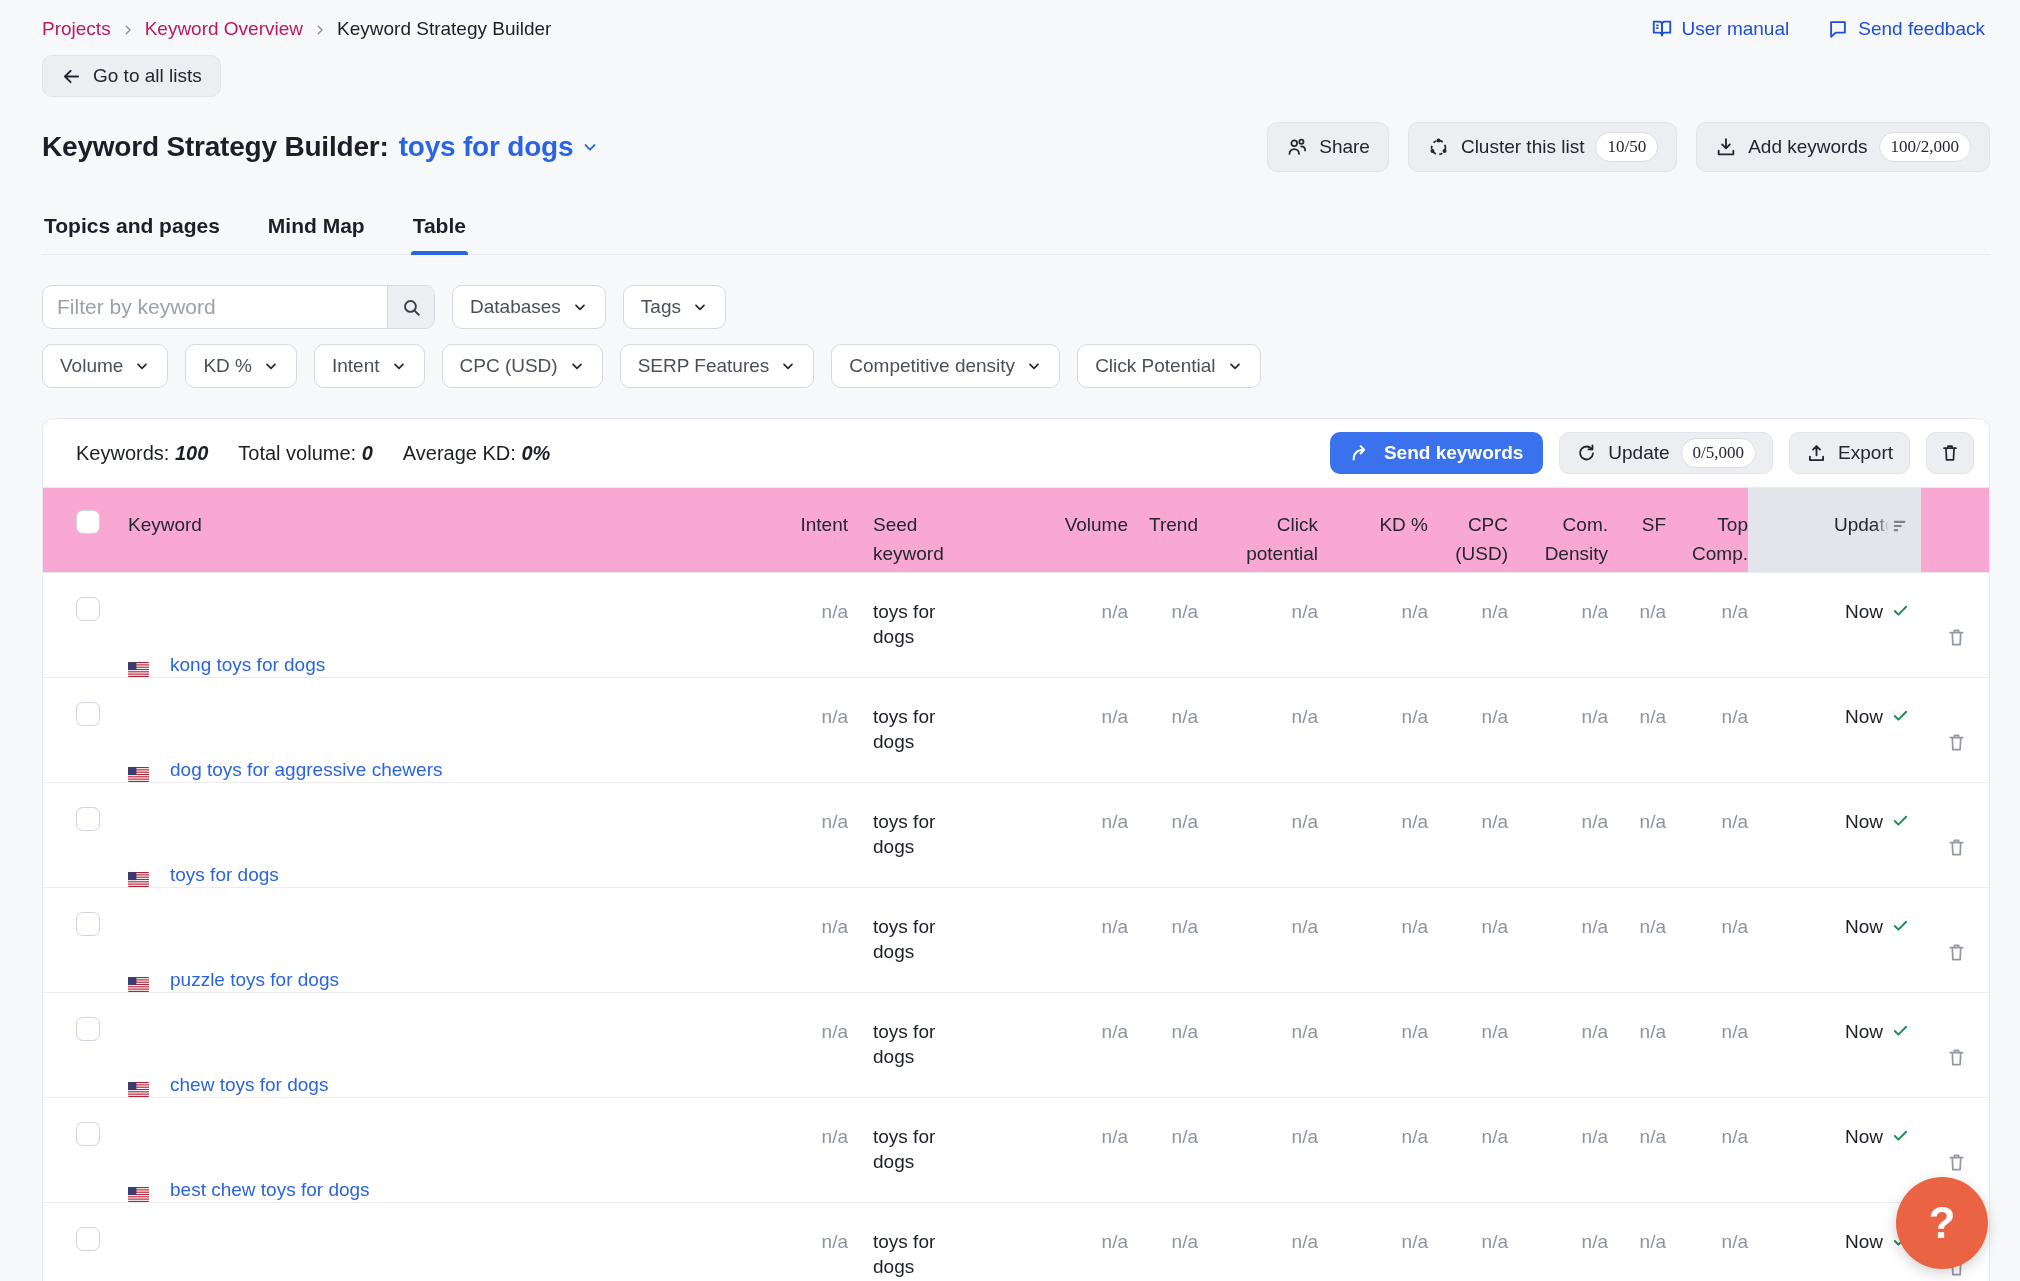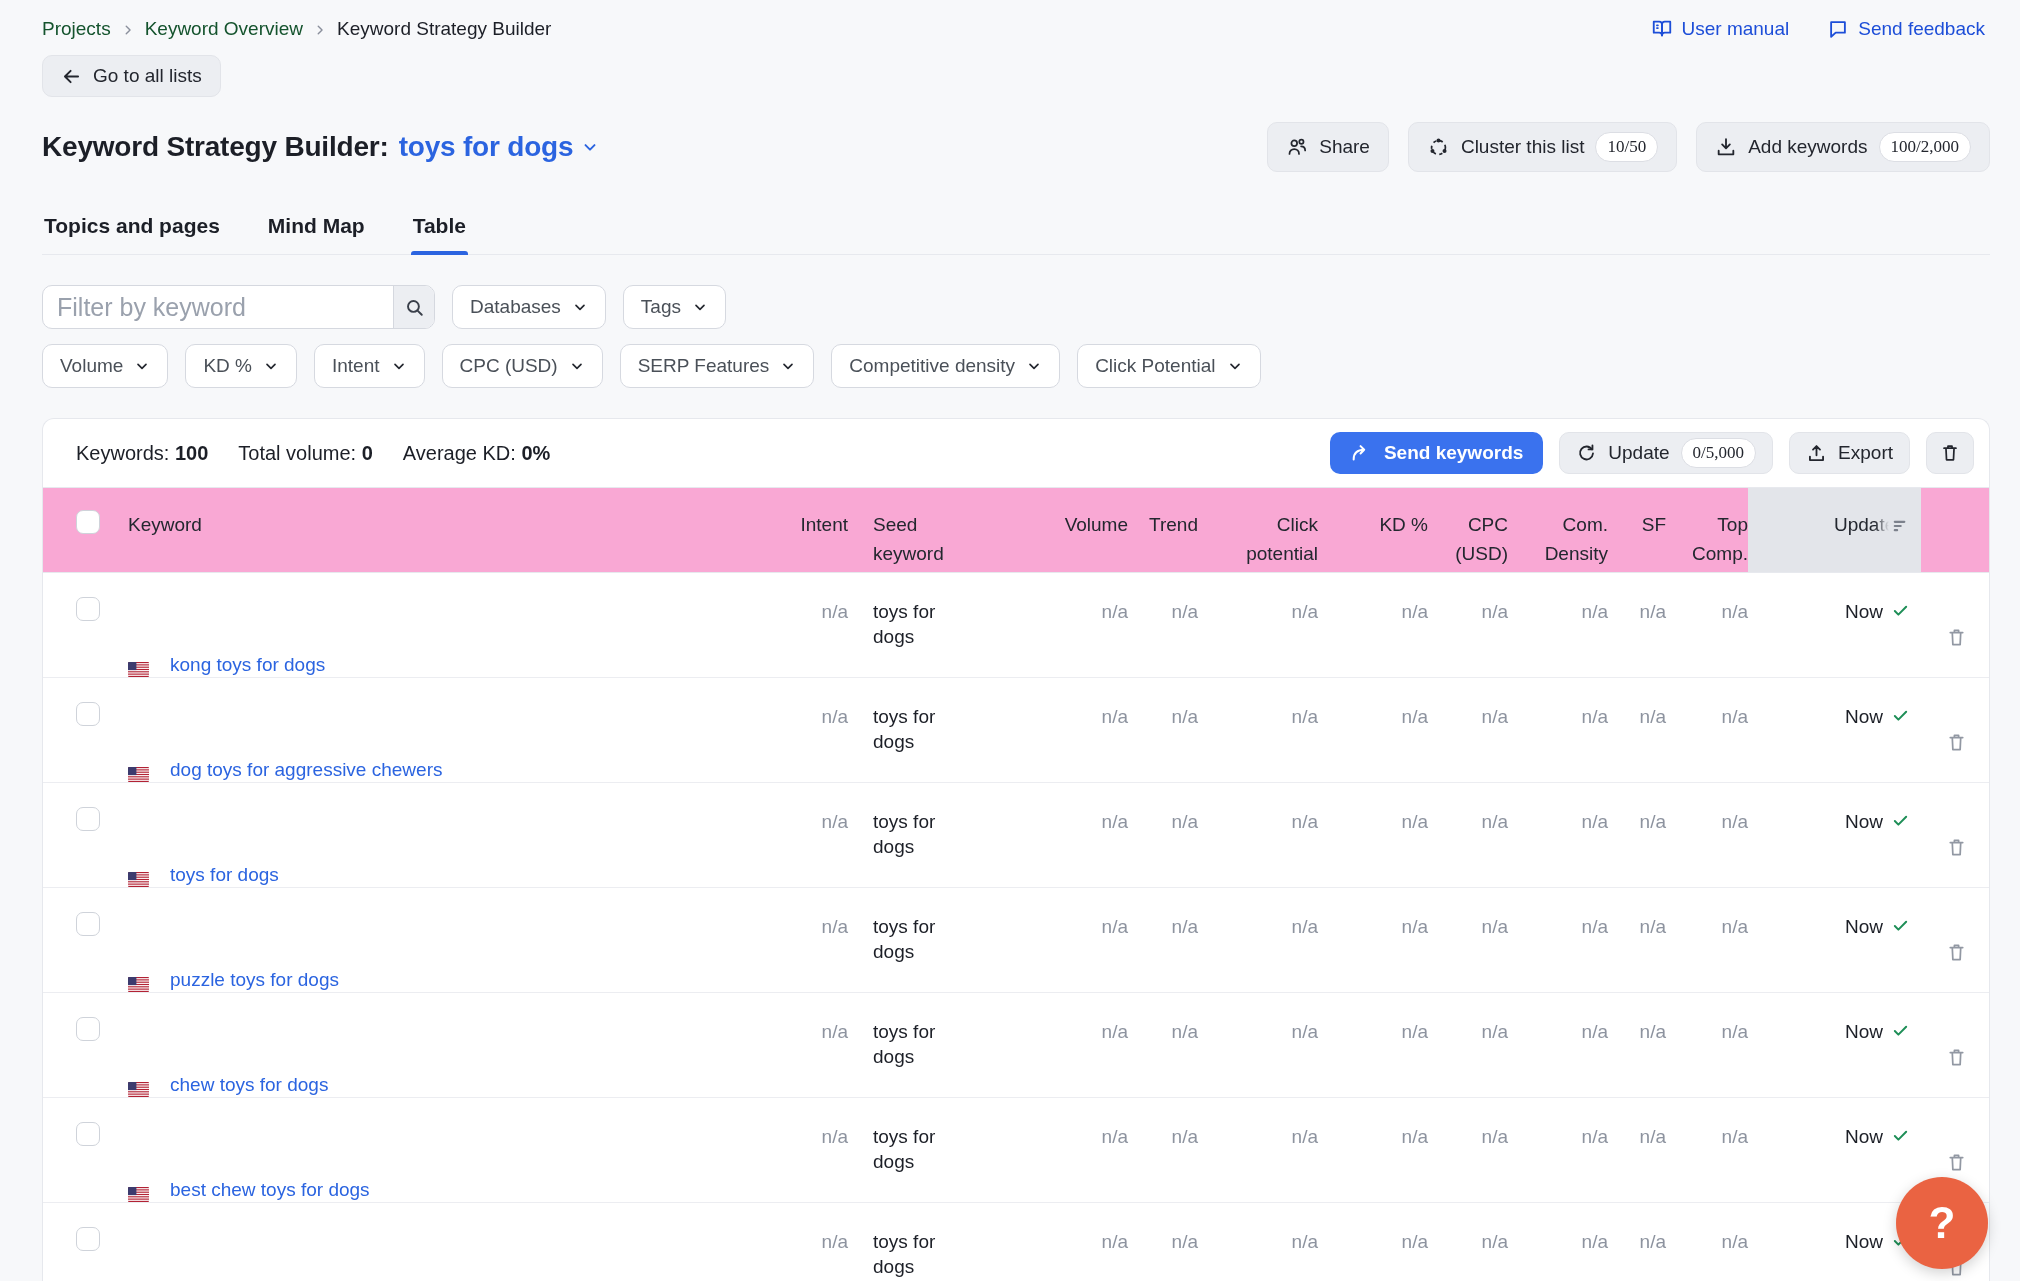--- a/index.html
+++ b/index.html
@@ -12,21 +12,21 @@
     position: relative;
   }
   svg { display: block; }
 
   
   .topbar {
     display: flex; justify-content: space-between; align-items: center;
     padding: 18px 35px 0 42px;
   }
   .breadcrumb { display: flex; align-items: center; gap: 10px; font-size: 19px; }
-  .crumb { color: #14532d; cursor: pointer; }
+  .crumb { color: #be185d; cursor: pointer; }
   .crumb.current { color: #1c1f27; cursor: default; }
   .crumb-sep { color: #8a8f9c; margin-top: 1px; }
   .top-links { display: flex; align-items: center; gap: 38px; }
   .top-link { display: flex; align-items: center; gap: 9px; color: #1d4ed8; font-size: 19px; cursor: pointer; }
 
   
   .btn-gray {
     display: inline-flex; align-items: center; gap: 11px;
     background: #eceef2; border: 1px solid #e2e4e9; border-radius: 10px;
     font-size: 19px; color: #23262e; cursor: pointer;
@@ -64,21 +64,21 @@
 
   
   .filters-row { display: flex; align-items: center; gap: 17px; margin: 0 0 0 42px; }
   .filters-row.r1 { margin-top: 30px; }
   .filters-row.r2 { margin-top: 15px; }
   .kw-input-group {
     display: flex; align-items: stretch; height: 44px; width: 393px;
     background: #fff; border: 1px solid #d5d8df; border-radius: 10px; overflow: hidden;
   }
   .kw-input {
-    flex: 1; border: none; outline: none; padding: 0 14px; font-size: 25px;
+    flex: 1; border: none; outline: none; padding: 0 14px; font-size: 21px;
     font-family: inherit; color: #1c1f27; background: transparent;
   }
   .kw-input::placeholder { color: #9aa1ad; }
   .kw-search-btn {
     width: 47px; background: #eceef2; border: none; border-left: 1px solid #d5d8df;
     display: flex; align-items: center; justify-content: center; cursor: pointer; color: #3a3f4a;
   }
   .pill {
     display: inline-flex; align-items: center; gap: 11px; height: 44px; padding: 0 17px;
     background: #fff; border: 1px solid #d6d9e0; border-radius: 10px;
@@ -91,21 +91,21 @@
     margin: 30px 30px 0 42px; width: 1948px; background: #fff;
     border: 1px solid #e6e8ed; border-bottom: none; border-radius: 12px 12px 0 0;
     overflow: hidden;
   }
   .summary-bar {
     display: flex; align-items: center; padding: 13px 15px 13px 33px;
     border-bottom: 1px solid #e7e9ee;
   }
   .stats { display: flex; align-items: center; gap: 30px; margin-right: auto; font-size: 20px; }
   .stat { color: #1c1f27; }
-  .stat b { font-weight: 700; }
+  .stat b { font-weight: 700; font-style: italic; }
   .bar-actions { display: flex; align-items: center; gap: 16px; }
   .btn-primary {
     display: inline-flex; align-items: center; gap: 12px; height: 42px; padding: 0 20px;
     background: #3a72ee; color: #fff; border: none; border-radius: 10px;
     font-size: 19px; font-weight: 600; cursor: pointer; font-family: inherit;
   }
   .bar-btn { height: 42px; padding: 0 16px; }
   .icon-btn { width: 48px; justify-content: center; padding: 0; }
 
   

